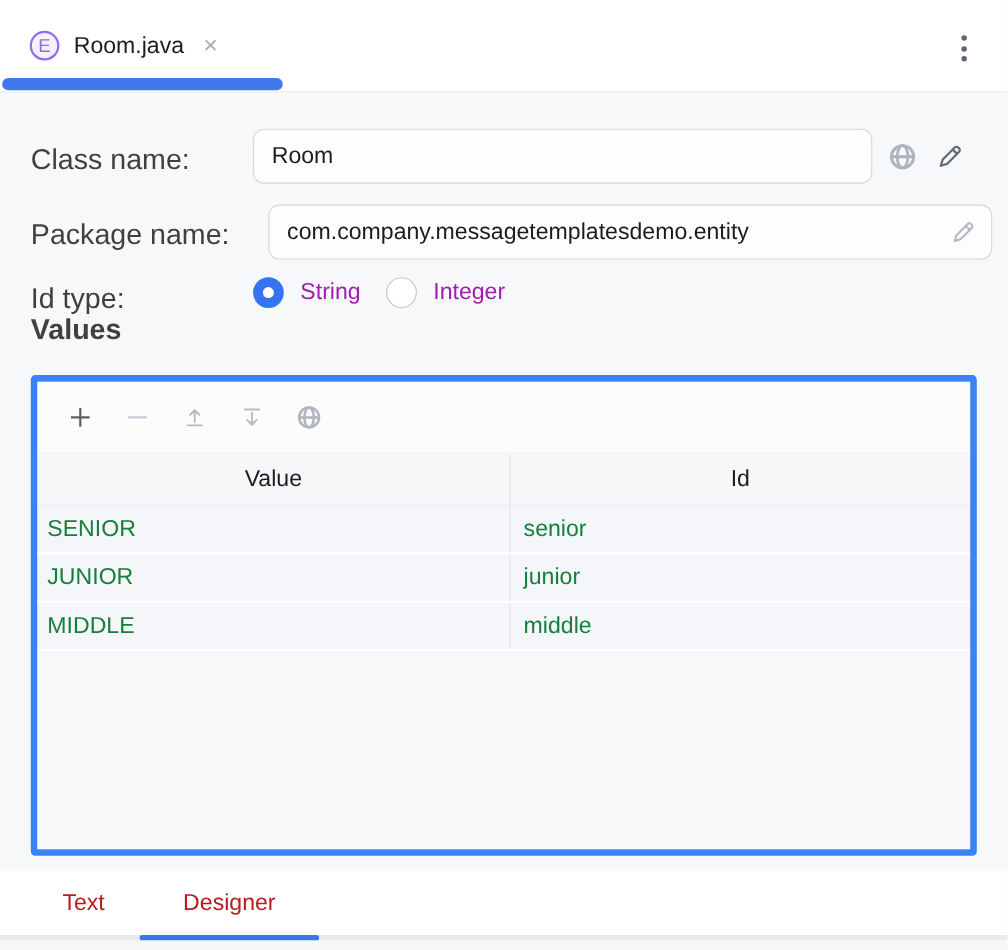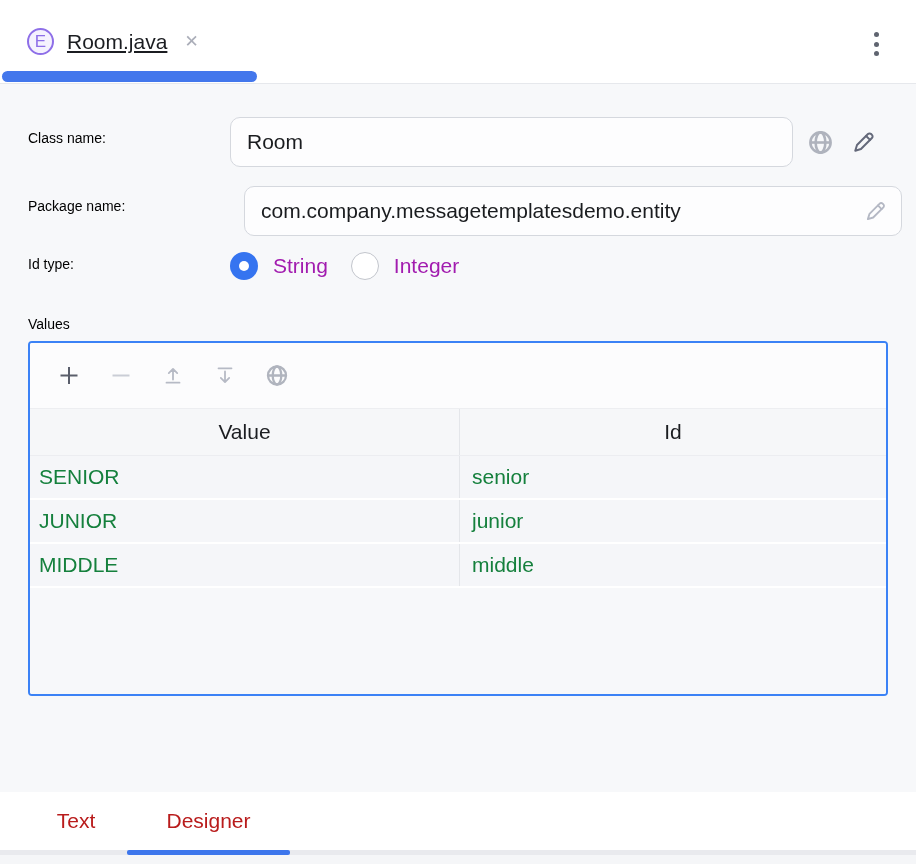--- a/index.html
+++ b/index.html
@@ -3,40 +3,40 @@
 <meta charset="utf-8">
 <style>
   html,body{margin:0;padding:0;}
   body{width:916px;height:864px;font-family:"Liberation Sans","DejaVu Sans",sans-serif;background:#fff;}
   .app{position:relative;width:916px;height:864px;background:#F7F8FA;overflow:hidden;}
 
   
   .header{position:absolute;top:0;left:0;width:916px;height:84px;background:#FFFFFF;border-bottom:1px solid #E6E8EC;box-sizing:border-box;}
   .tab{position:absolute;left:27px;top:0;height:83px;display:flex;align-items:center;cursor:default;}
   .enum-icon{width:27px;height:27px;border-radius:50%;border:2px solid #8E6FE8;background:#F5F2FE;color:#8E6FE8;display:flex;align-items:center;justify-content:center;font-size:17px;font-weight:500;box-sizing:border-box;}
-  .tab-title{margin-left:13px;font-size:21px;color:#1B1D21;text-decoration:underline;}
+  .tab-title{margin-left:13px;font-size:21px;color:#1B1D21;}
   .tab-close{margin-left:17px;font-size:17px;color:#ABAEB9;line-height:1;}
   .kebab{position:absolute;right:28px;top:30px;width:24px;height:28px;display:flex;flex-direction:column;align-items:center;justify-content:space-between;padding:2px 0;box-sizing:border-box;}
   .kebab i{width:5px;height:5px;border-radius:50%;background:#5F6470;}
   .progress{position:absolute;left:2px;top:71px;width:255px;height:11px;border-radius:6px;background:#4377EC;}
 
   
-  .flabel{position:absolute;left:28px;font-size:14px;color:#000000;}
+  .flabel{position:absolute;left:28px;font-size:26px;color:#404040;}
   .tinput{position:absolute;box-sizing:border-box;height:50px;background:#FDFDFE;border:1.5px solid #D5D8DE;border-radius:10px;font-size:21px;color:#1A1C1F;display:flex;align-items:center;padding:0 16px;}
   .icon-btn{position:absolute;width:28px;height:28px;display:flex;align-items:center;justify-content:center;}
   .pencil-in{position:absolute;right:12px;top:11px;width:26px;height:26px;}
 
   .radio-row{position:absolute;left:230px;top:252px;display:flex;align-items:center;}
   .radio{width:28px;height:28px;border-radius:50%;box-sizing:border-box;border:1.5px solid #C2C5CC;background:#FFFFFF;position:relative;flex:0 0 auto;}
   .radio.on{border:none;background:#3574F0;}
   .radio.on::after{content:"";position:absolute;left:9px;top:9px;width:10px;height:10px;border-radius:50%;background:#fff;}
   .radio-label{font-size:21px;color:#a21caf;margin-left:15px;margin-right:23px;}
 
   
-  .panel{position:absolute;left:28px;top:341px;width:860px;height:355px;background:#FBFCFD;border:2px solid #3b82f6;border-radius:4px;box-sizing:border-box;display:flex;flex-direction:column;overflow:hidden;}
+  .panel{position:absolute;left:28px;top:341px;width:860px;height:437px;background:#FBFCFD;border:6px solid #3b82f6;border-radius:4px;box-sizing:border-box;display:flex;flex-direction:column;overflow:hidden;}
   .toolbar{height:66px;display:flex;align-items:center;padding-left:27px;box-sizing:border-box;border-bottom:1px solid #EDEEF1;background:#FCFCFD;}
   .tool{width:24px;height:24px;margin-right:28px;display:flex;align-items:center;justify-content:center;}
   .thead{height:47px;display:flex;background:#F6F7F9;border-bottom:1px solid #ECEDF1;box-sizing:border-box;}
   .thcell{display:flex;align-items:center;justify-content:center;font-size:21px;color:#1B1D21;box-sizing:border-box;}
   .thcell.first{width:430px;border-right:1px solid #E4E6EA;}
   .thcell.second{flex:1;}
   .trow{height:44px;display:flex;background:#F5F6F9;border-bottom:2px solid #FFFFFF;box-sizing:border-box;}
   .tcell{display:flex;align-items:center;font-size:21px;color:#15803d;box-sizing:border-box;padding-left:12px;}
   .tcell.first{width:430px;padding-left:9px;border-right:1px solid #E4E6EA;}
   .tcell.second{flex:1;}
@@ -102,21 +102,21 @@
   </div>
 
   <div class="flabel" style="top:256px;">Id type:</div>
   <div class="radio-row">
     <span class="radio on"></span>
     <span class="radio-label">String</span>
     <span class="radio"></span>
     <span class="radio-label">Integer</span>
   </div>
 
-  <div class="flabel" style="top:316px;">Values</div>
+  <div class="flabel" style="top:284px;font-weight:bold;">Values</div>
 
   <div class="panel">
     <div class="toolbar">
       <span class="tool">
         <svg width="25" height="25" viewBox="0 0 24 24" stroke="#5A5E6B" stroke-width="2" fill="none">
             <path d="M12 3.5 V20.5 M3.5 12 H20.5"></path>
           </svg>
       </span>
       <span class="tool">
         <svg width="25" height="25" viewBox="0 0 24 24" stroke="#CACDD6" stroke-width="2" fill="none">

